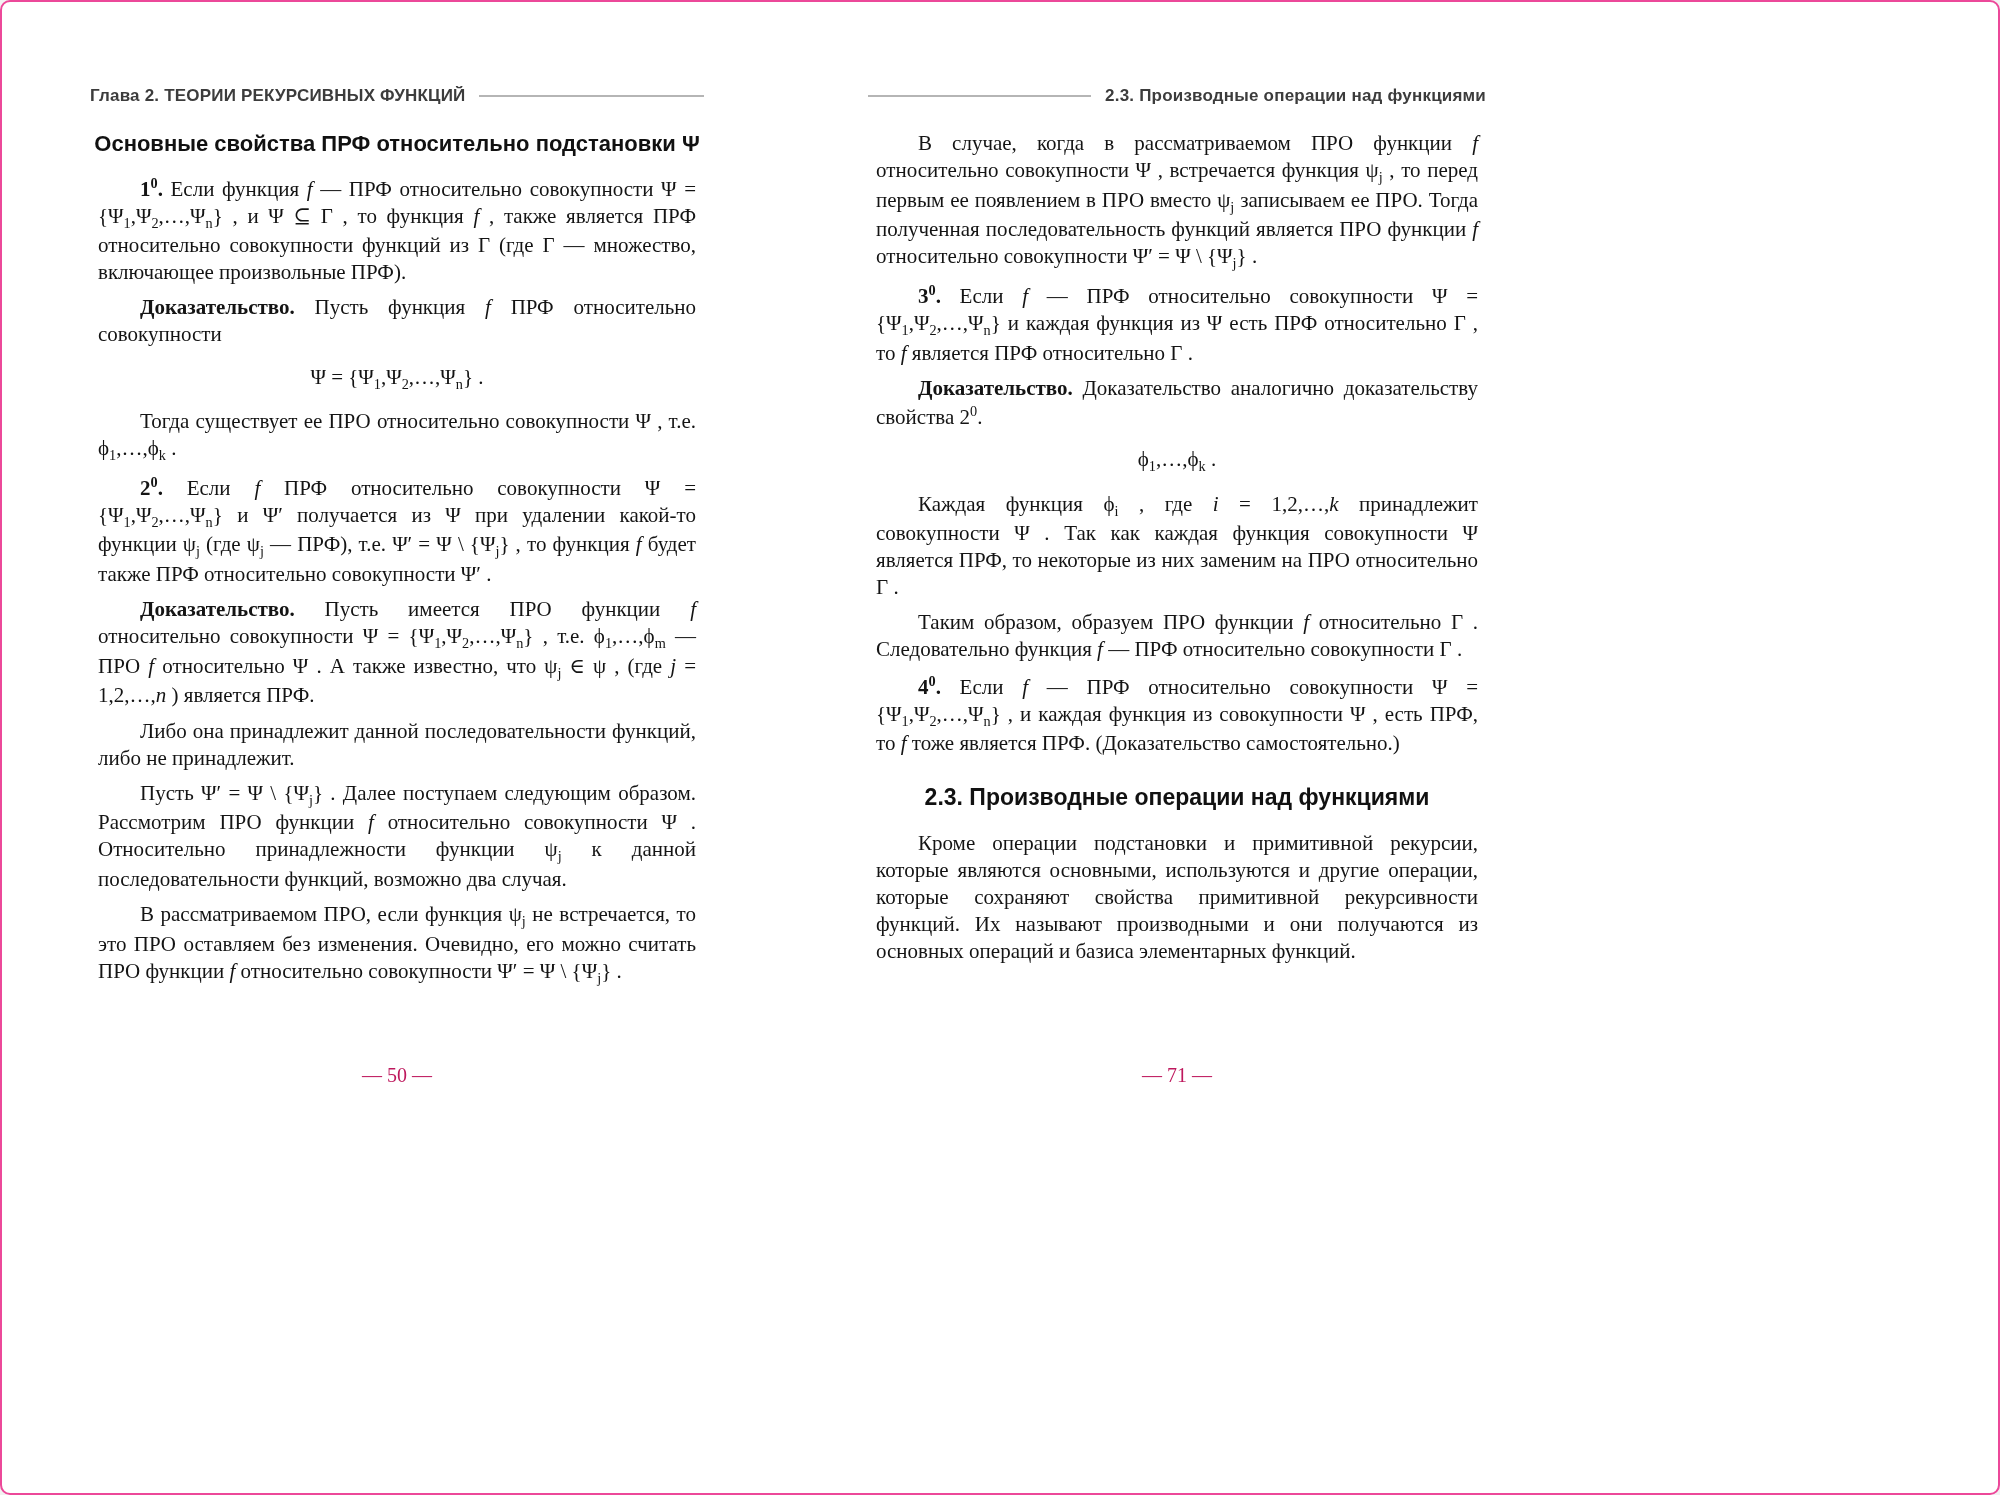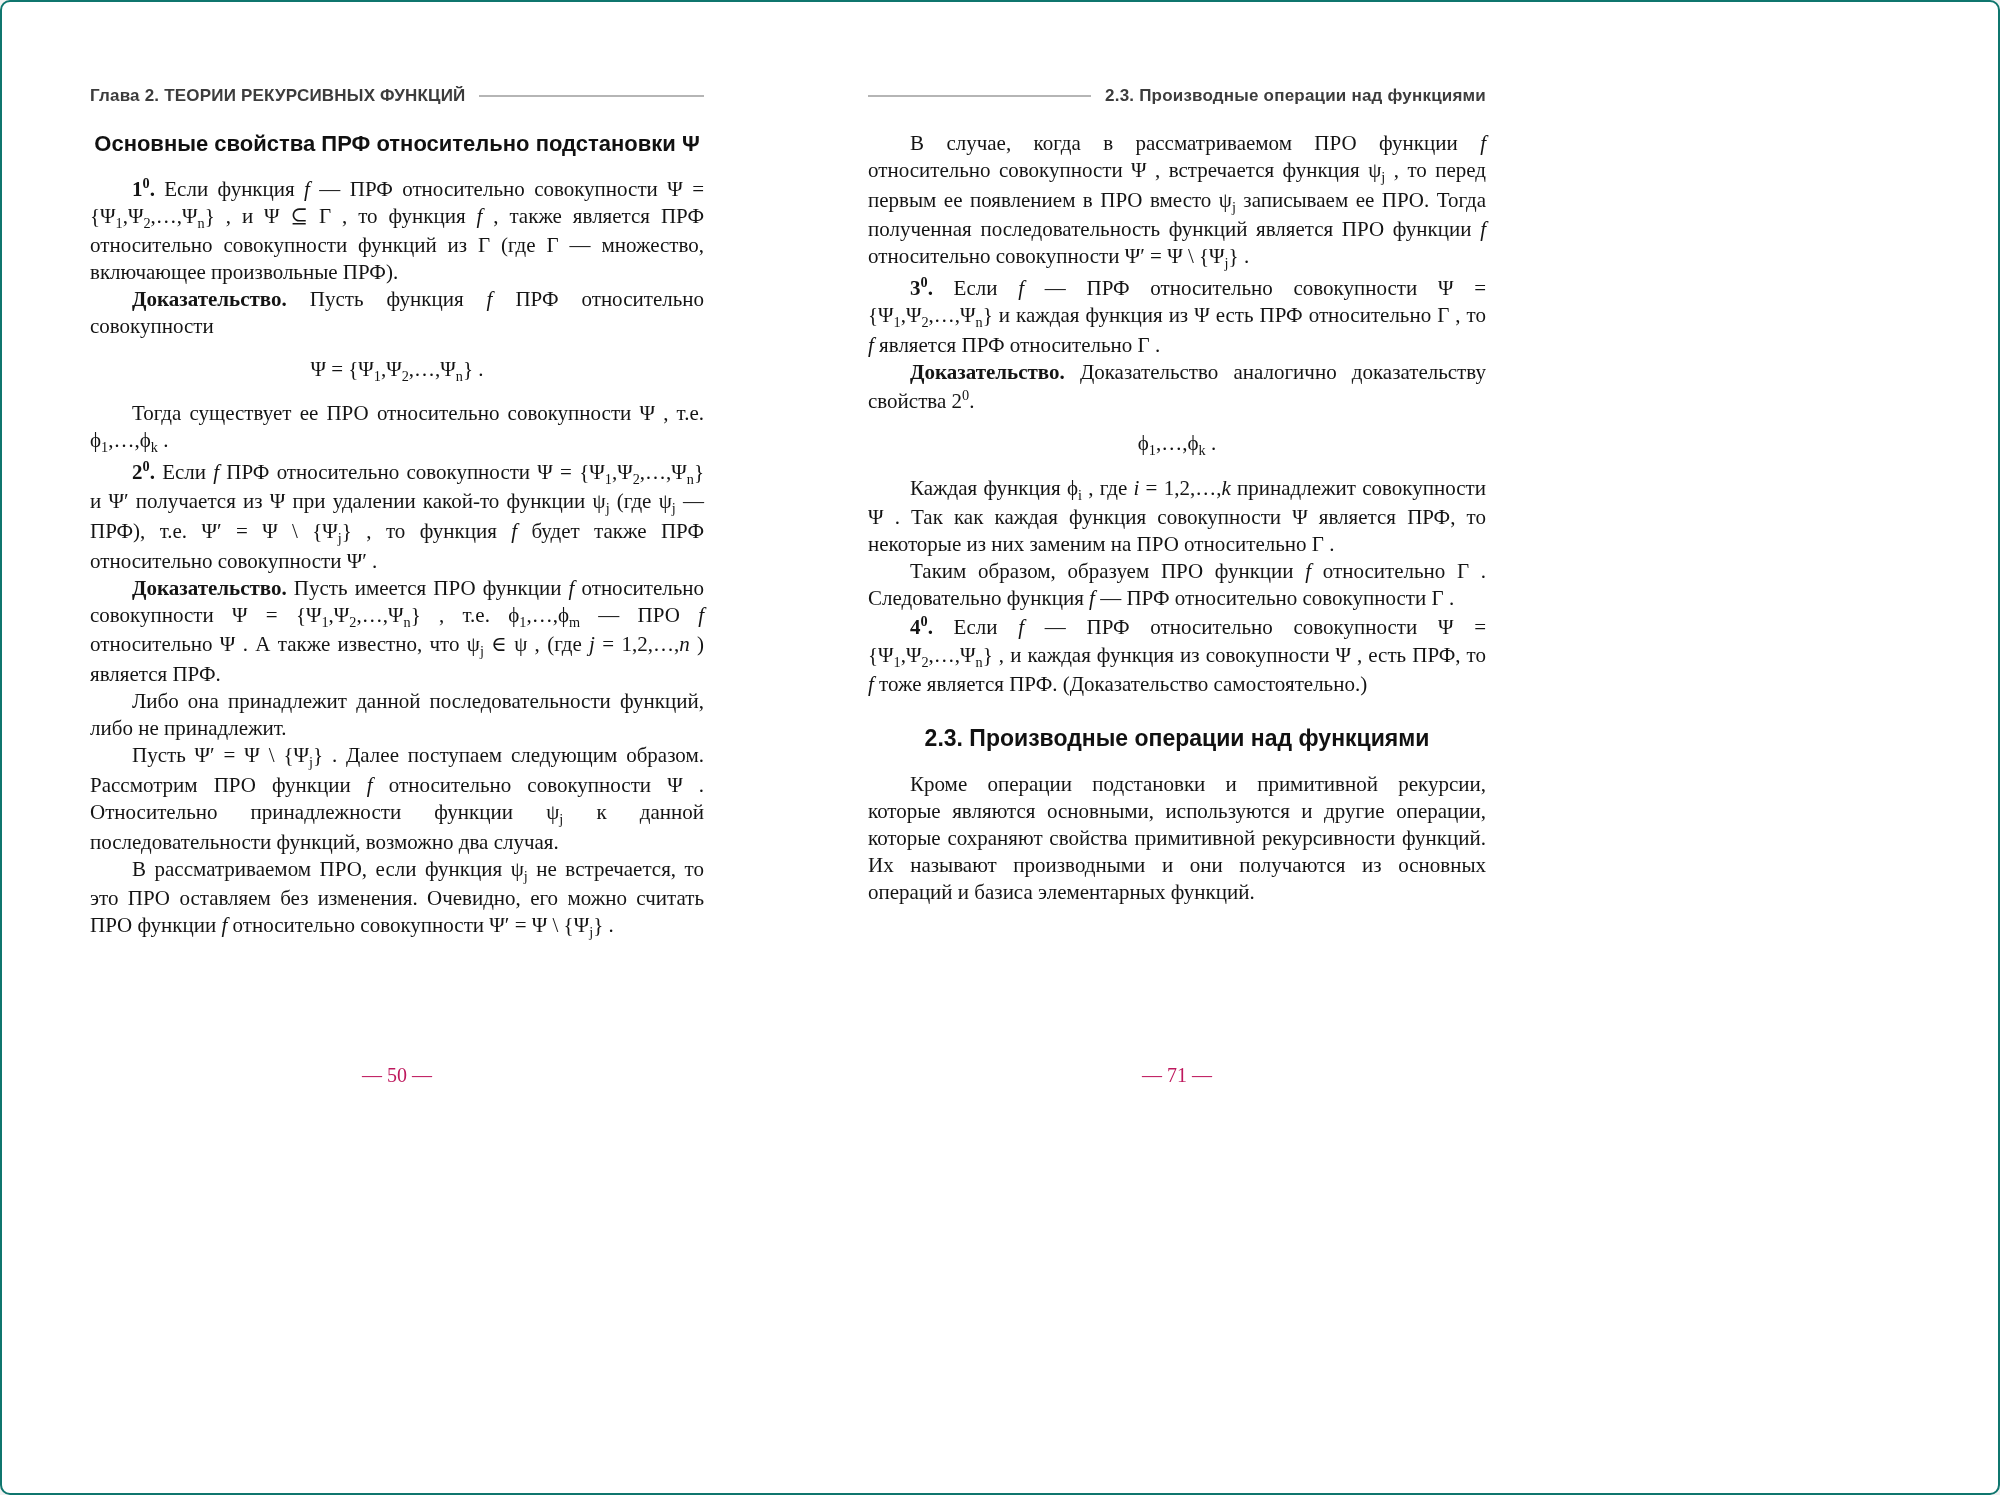--- a/index.html
+++ b/index.html
@@ -1,21 +1,21 @@
 <!DOCTYPE html>
 <html><head>
 <meta charset="utf-8">
 <style>
   html,body{margin:0;padding:0;background:#f2f2f2;}
   .spread{
     position:relative;
     width:2000px;height:1495px;
     margin:0 auto;
     background:#ffffff;
-    border:2px solid #0f766e;
+    border:2px solid #ec4899;
     border-radius:10px;
     box-sizing:border-box;
     font-family:"Liberation Serif","DejaVu Serif",serif;
     color:#141414;
     overflow:hidden;
   }
   .page{position:absolute;top:0;height:100%;}
   .page.left{left:88px;width:614px;}
   .page.right{left:866px;width:618px;}
 
@@ -26,21 +26,21 @@
     font-weight:700;font-size:17px;color:#3c3c3c;
     letter-spacing:.2px;
   }
   .rh-rule{display:block;flex:1;height:2px;background:#b5b5b5;}
 
   .body{
     margin-top:24px;
     font-size:21px;line-height:1.29;
     text-align:justify;
   }
-  .para{margin:0;text-indent:42px;}
+  .para{margin:8px;text-indent:42px;}
   .para b{font-weight:700;}
   .para i{font-style:italic;}
   .formula{text-align:center;text-indent:0;margin:15px 0;}
   sub{font-size:.68em;}
   sup{font-size:.68em;}
 
   .heading{
     font-family:"Liberation Sans","DejaVu Sans",sans-serif;
     font-weight:700;font-size:22px;color:#111;
     text-align:center;text-indent:0;

